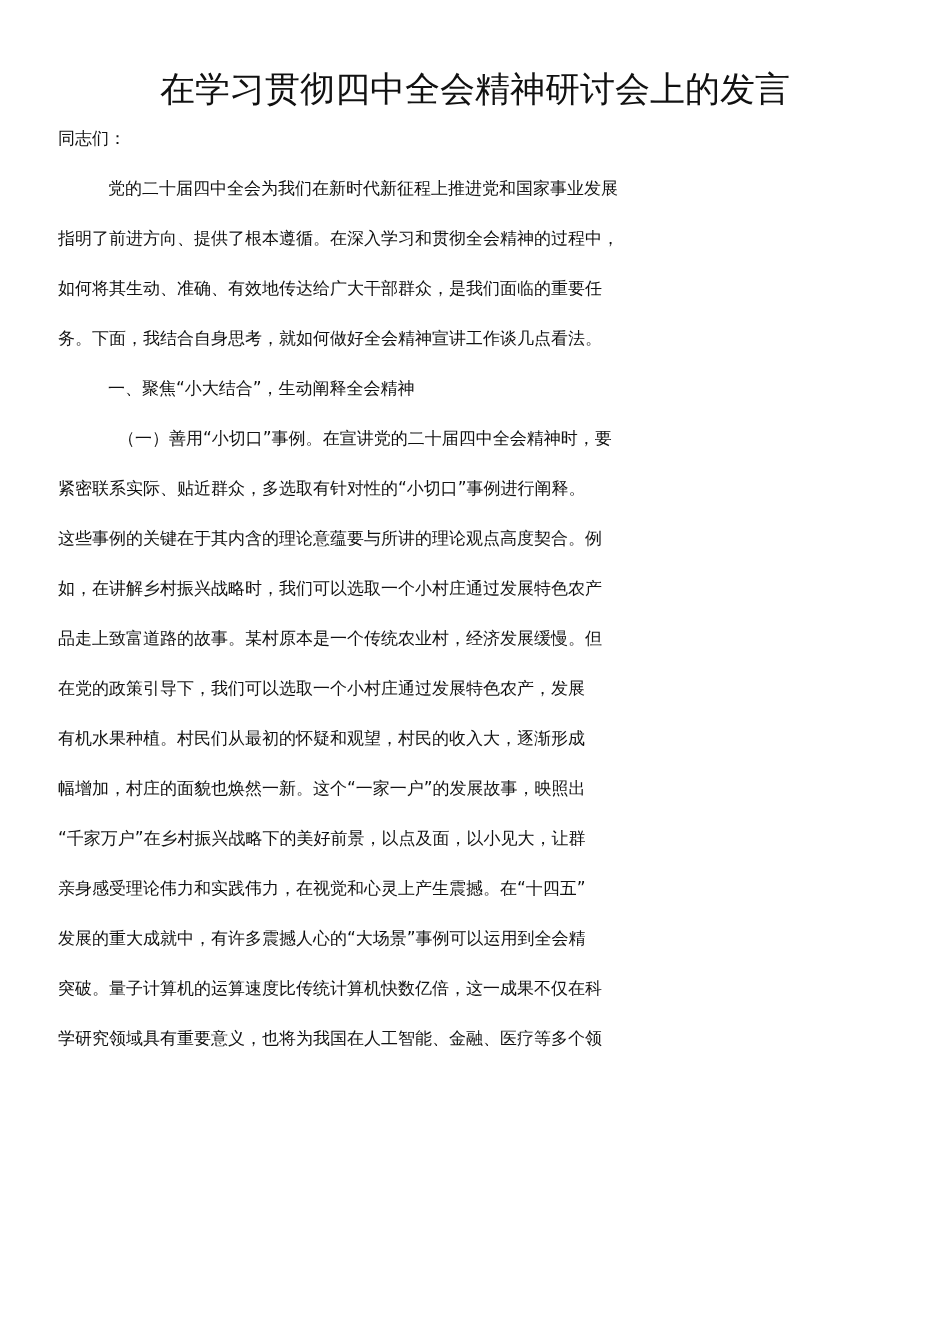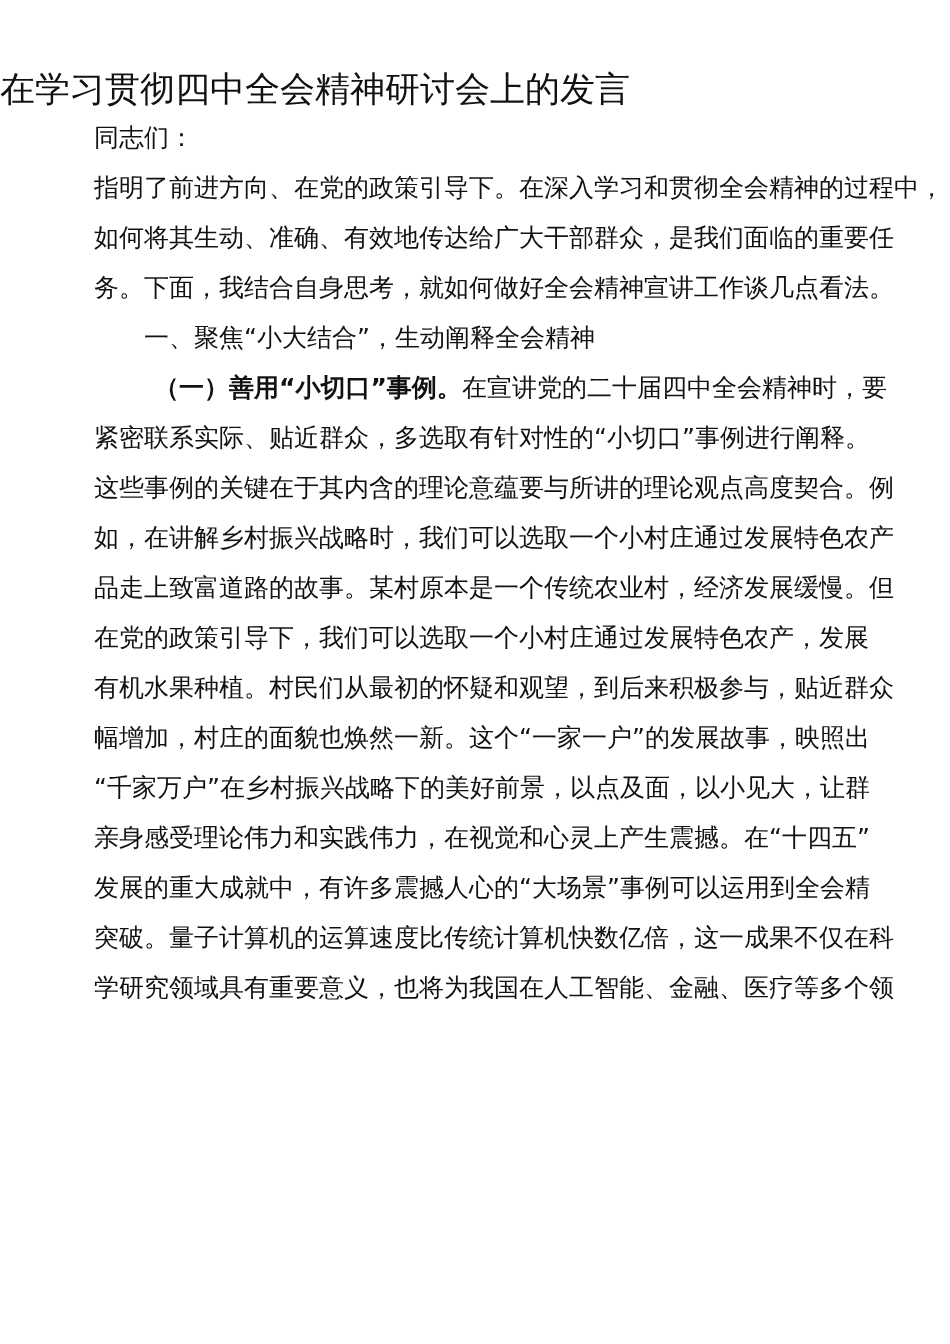--- a/index.html
+++ b/index.html
@@ -1,52 +1,53 @@
 <!DOCTYPE html>
 <html><head>
 <meta charset="utf-8">
 <style>
   html, body { margin: 0; padding: 0; background: #ffffff; }
   body { width: 950px; height: 1344px; overflow: hidden; position: relative;
          font-family: "DejaVu Sans", "Liberation Sans", sans-serif; color: #111111; }
   .page { position: absolute; left: 0; top: 0; width: 950px; height: 1344px; }
-  .title { position: absolute; top: 66px; left: 0; width: 950px; 
+  .title { position: absolute; top: 66px; left: 0; width: 950px; text-align: center;
            font-size: 35px; line-height: 46px; letter-spacing: 0px; color: #111; }
   .body { position: absolute; left: 58px; top: 113px; width: 824px;
-          font-size: 25px; line-height: 50px; text-align: justify; margin-left: 36px; }
+          font-size: 17px; line-height: 50px; text-align: justify; }
   .line { display: block; white-space: nowrap; height: 50px; }
   .indent { padding-left: 50px; }
   .indent-bold { padding-left: 60px; }
-  .b { font-weight: bold; }
+  .b { font-weight: normal; }
 </style>
 </head>
 <body>
 
 <div class="page">
   <div class="title">在学习贯彻四中全会精神研讨会上的发言</div>
 
   <div class="body">
     <span class="line">同志们：</span>
 
     <div>
-      <span class="line">指明了前进方向、在党的政策引导下。在深入学习和贯彻全会精神的过程中，</span>
+      <span class="line indent">党的二十届四中全会为我们在新时代新征程上推进党和国家事业发展</span>
+      <span class="line">指明了前进方向、提供了根本遵循。在深入学习和贯彻全会精神的过程中，</span>
       <span class="line">如何将其生动、准确、有效地传达给广大干部群众，是我们面临的重要任</span>
       <span class="line">务。下面，我结合自身思考，就如何做好全会精神宣讲工作谈几点看法。</span>
     </div>
 
     <span class="line indent">一、聚焦“小大结合”，生动阐释全会精神</span>
 
     <div>
       <span class="line indent-bold"><span class="b">（一）善用“小切口”事例。</span><span>在宣讲党的二十届四中全会精神时，要</span></span>
       <span class="line">紧密联系实际、贴近群众，多选取有针对性的“小切口”事例进行阐释。</span>
       <span class="line">这些事例的关键在于其内含的理论意蕴要与所讲的理论观点高度契合。例</span>
       <span class="line">如，在讲解乡村振兴战略时，我们可以选取一个小村庄通过发展特色农产</span>
       <span class="line">品走上致富道路的故事。某村原本是一个传统农业村，经济发展缓慢。但</span>
       <span class="line">在党的政策引导下，我们可以选取一个小村庄通过发展特色农产，发展</span>
-      <span class="line">有机水果种植。村民们从最初的怀疑和观望，到后来积极参与，贴近群众</span>
+      <span class="line">有机水果种植。村民们从最初的怀疑和观望，村民的收入大，逐渐形成</span>
       <span class="line">幅增加，村庄的面貌也焕然一新。这个“一家一户”的发展故事，映照出</span>
       <span class="line">“千家万户”在乡村振兴战略下的美好前景，以点及面，以小见大，让群</span>
     </div>
 
     <div>
       <span class="line">亲身感受理论伟力和实践伟力，在视觉和心灵上产生震撼。在“十四五”</span>
       <span class="line">发展的重大成就中，有许多震撼人心的“大场景”事例可以运用到全会精</span>
       <span class="line">突破。量子计算机的运算速度比传统计算机快数亿倍，这一成果不仅在科</span>
       <span class="line">学研究领域具有重要意义，也将为我国在人工智能、金融、医疗等多个领</span>
     </div>

